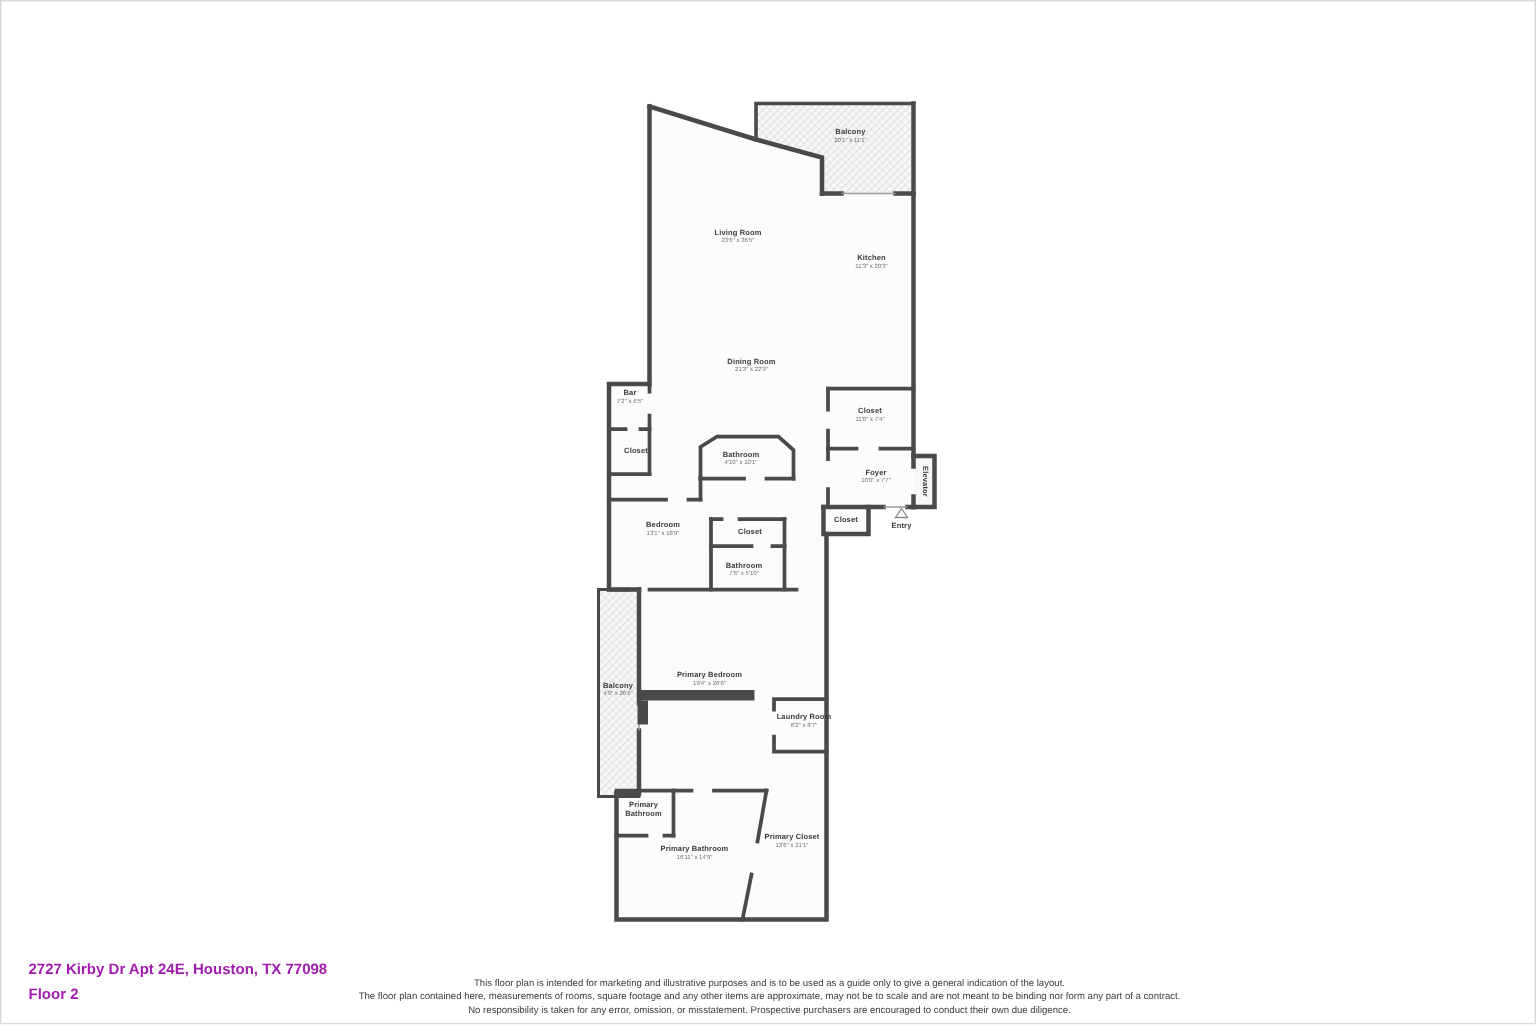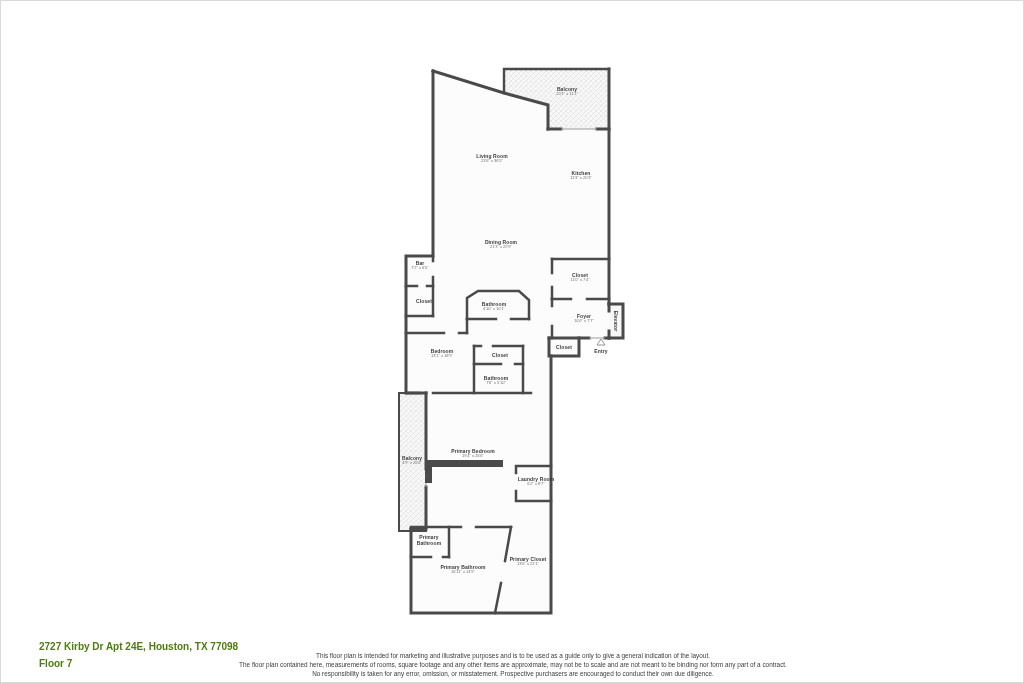--- a/index.html
+++ b/index.html
@@ -11,21 +11,21 @@
   #plan-svg { position:absolute; left:0; top:0; }
   #labels-layer { position:absolute; left:0; top:0; width:1024px; height:683px; pointer-events:none; }
   .room-label {
     position:absolute; transform:translate(-50%,-50%);
     text-align:center; color:#3a3a3a; line-height:1.2; white-space:nowrap;
   }
   .room-label.vertical { transform:translate(-50%,-50%) rotate(90deg); }
   .room-label.wrap { white-space:normal; width:36px; }
   .room-name { font-size:5px; font-weight:bold; letter-spacing:0.1px; }
   .room-dims { font-size:4px; color:#6e6e6e; }
-  #footer-left { position:absolute; left:18px; top:640px; color:#4d7c0f;margin-left:20px; }
+  #footer-left { position:absolute; left:18px; top:640px; color:#a21caf; }
   #address { font-size:10px; font-weight:bold; }
   #floor { font-size:10px; font-weight:bold; margin-top:6px; }
   #disclaimer {
     position:absolute; left:0; top:650px; width:1024px;
     text-align:center; font-size:6.4px; line-height:1.42; color:#3c3c3c;
   }
 </style>
 </head>
 <body>
 
@@ -192,21 +192,21 @@
         <div class="room-dims">16'11" x 14'9"</div>
       </div>
       <div class="room-label" style="left: 527px; top: 560px;">
         <div class="room-name">Primary Closet</div>
         <div class="room-dims">13'6" x 21'1"</div>
       </div>
     </div>
 
   <div id="footer-left">
     <div id="address">2727 Kirby Dr Apt 24E, Houston, TX 77098</div>
-    <div id="floor">Floor 7</div>
+    <div id="floor">Floor 2</div>
   </div>
 
   <div id="disclaimer">
       <div>This floor plan is intended for marketing and illustrative purposes and is to be used as a guide only to give a general indication of the layout.</div>
       <div>The floor plan contained here, measurements of rooms, square footage and any other items are approximate, may not be to scale and are not meant to be binding nor form any part of a contract.</div>
       <div>No responsibility is taken for any error, omission, or misstatement. Prospective purchasers are encouraged to conduct their own due diligence.</div>
     </div>
 
 </div>
 

